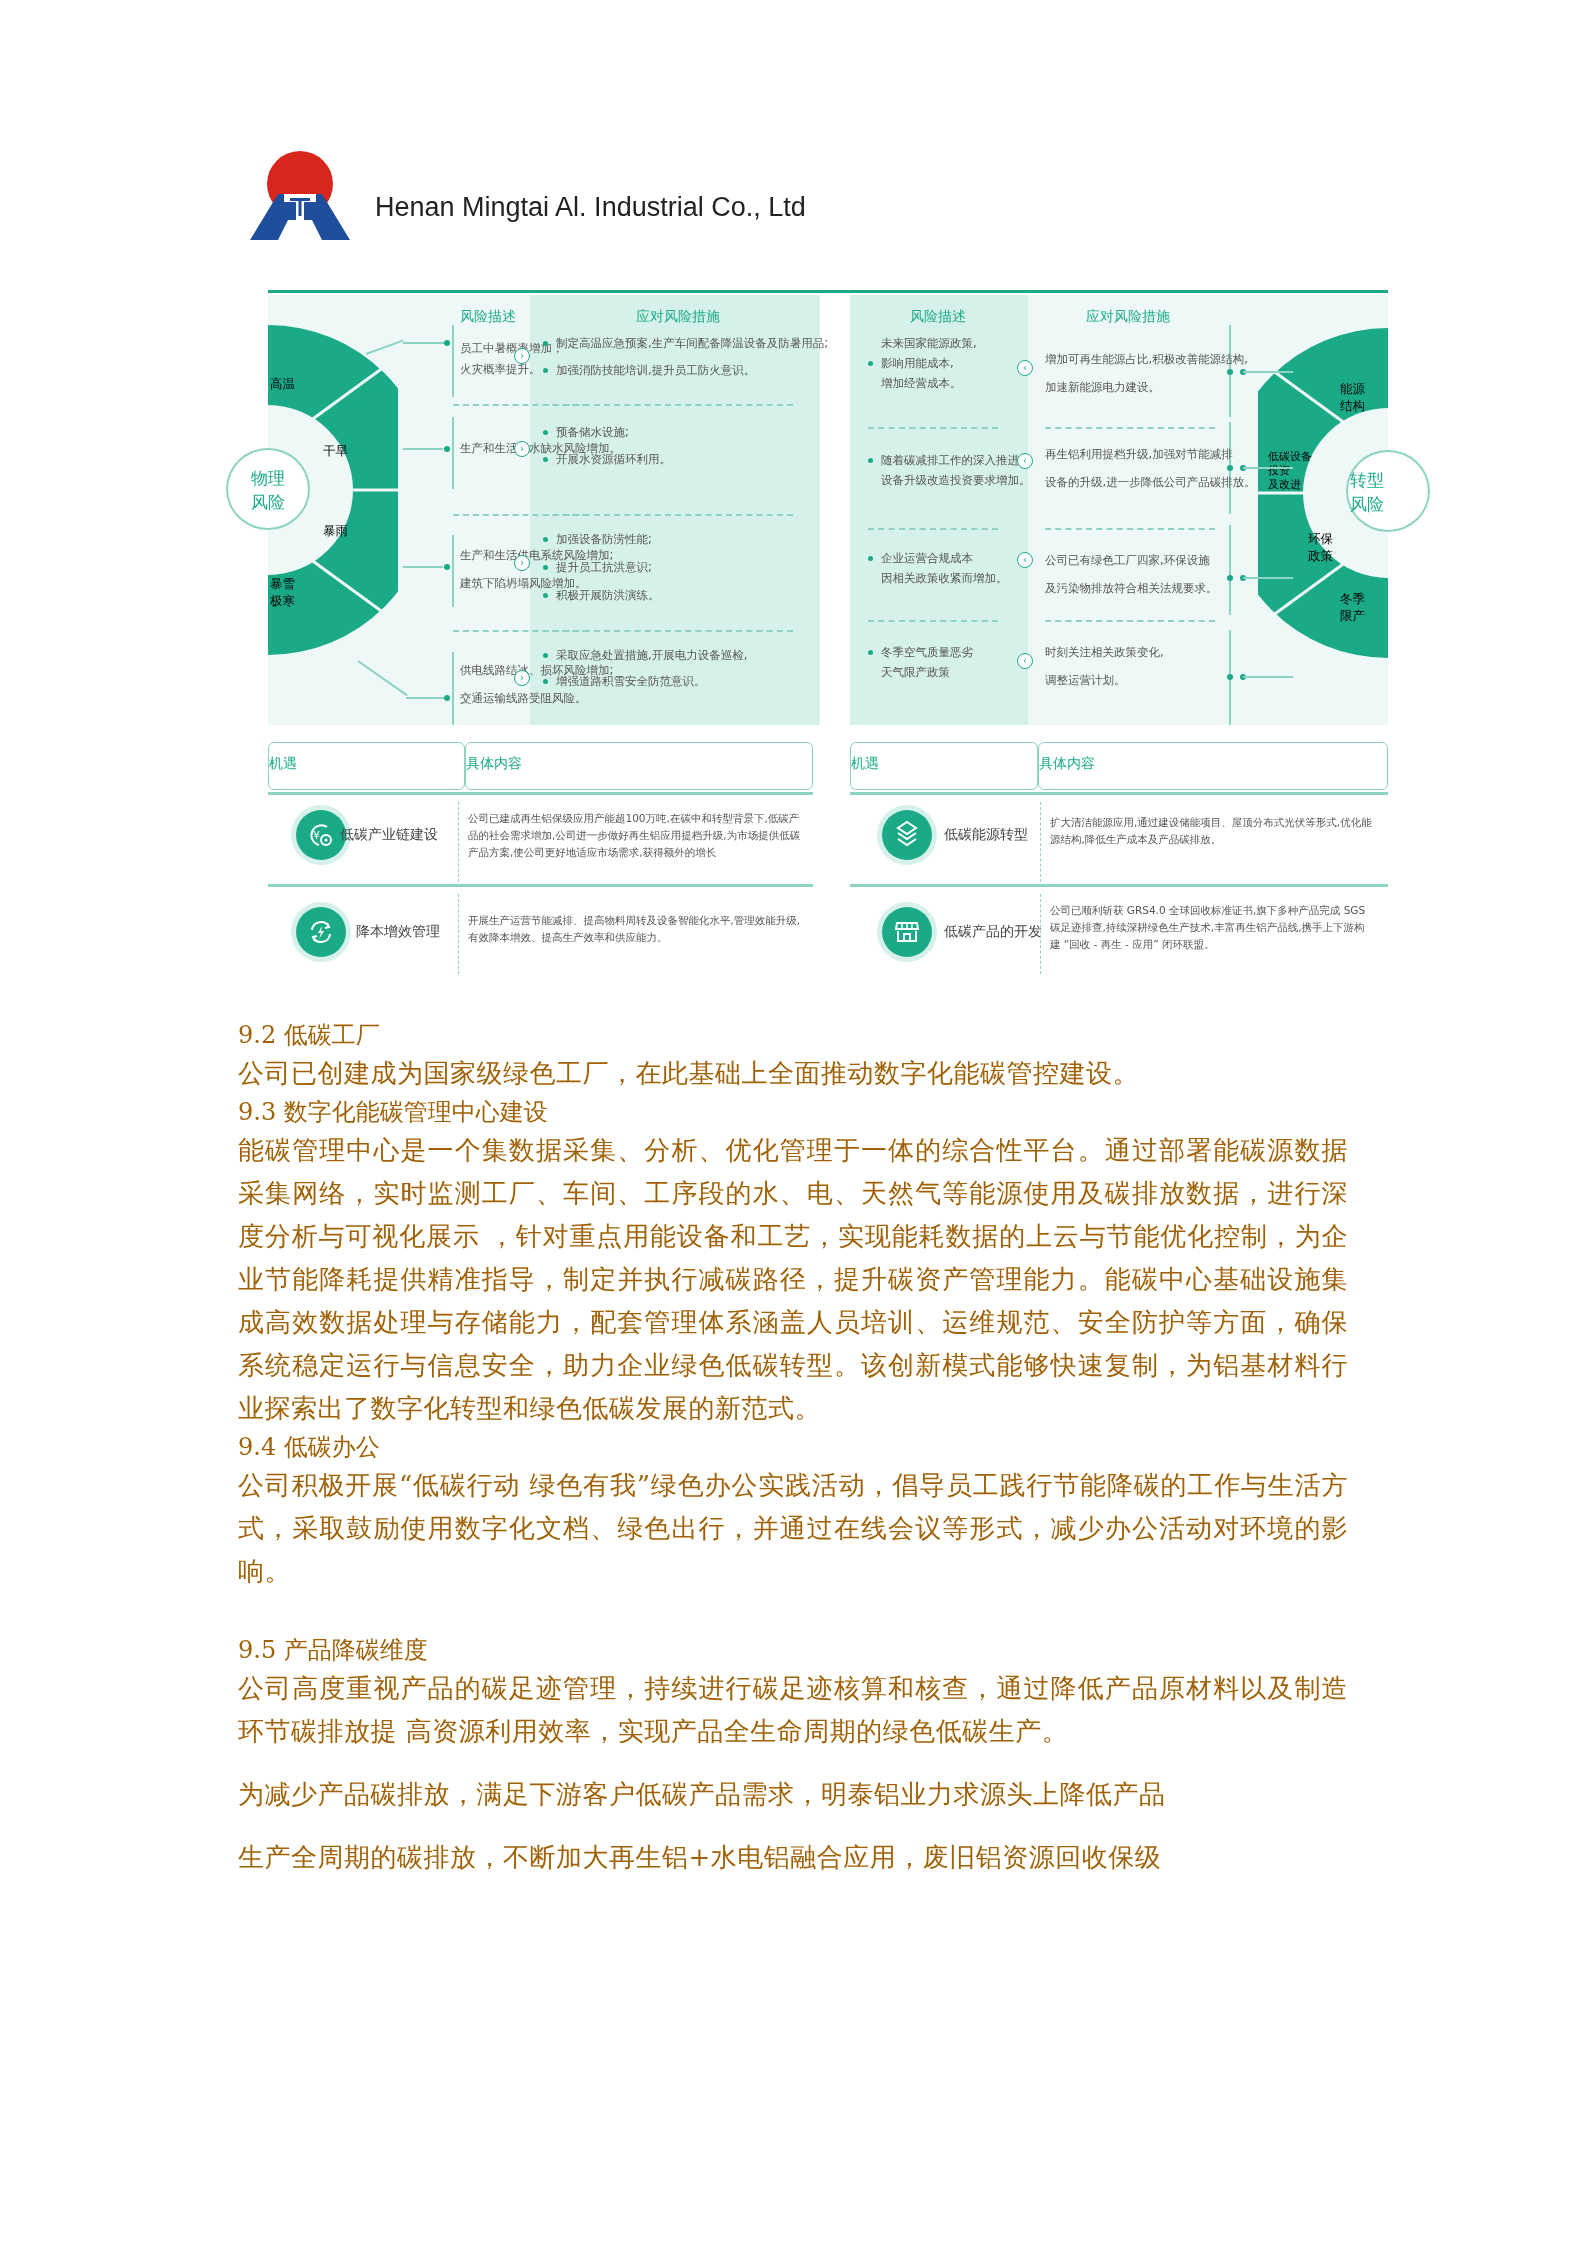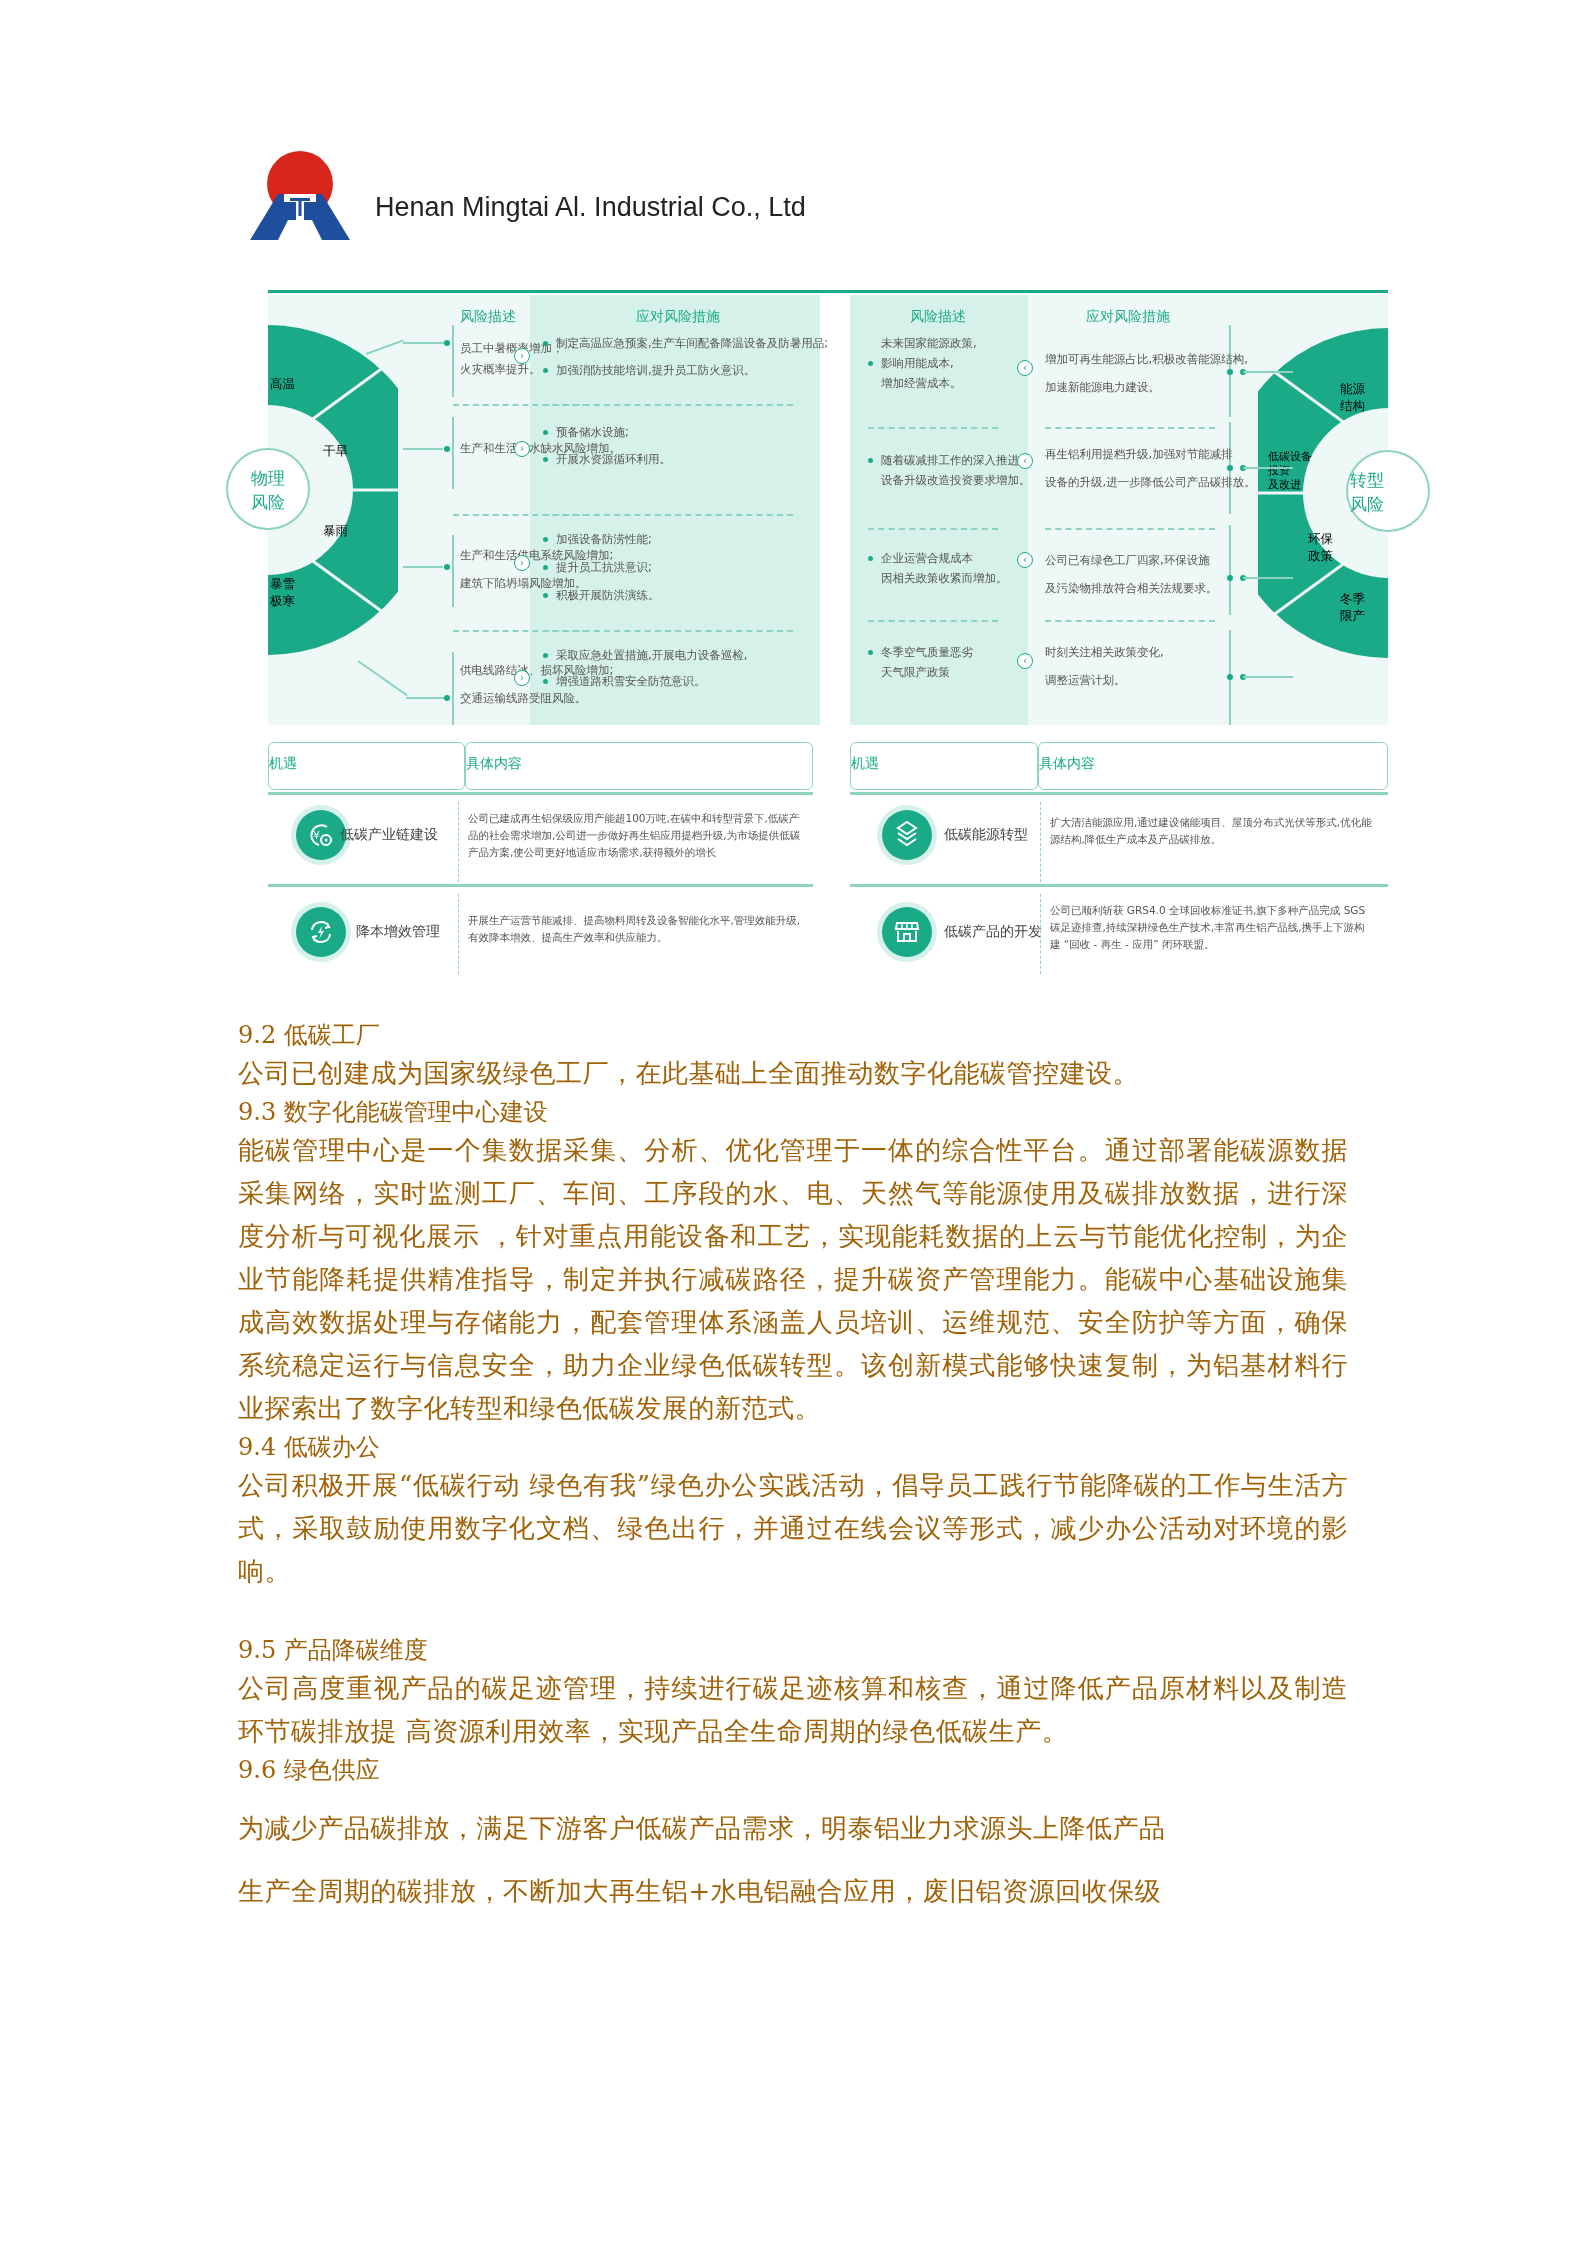--- a/index.html
+++ b/index.html
@@ -325,18 +325,17 @@
 <div class="doc">
   <div class="h">9.2 低碳工厂</div>
   <div class="p">公司已创建成为国家级绿色工厂，在此基础上全面推动数字化能碳管控建设。</div>
   <div class="h">9.3 数字化能碳管理中心建设</div>
   <div class="p">能碳管理中心是一个集数据采集、分析、优化管理于一体的综合性平台。通过部署能碳源数据采集网络，实时监测工厂、车间、工序段的水、电、天然气等能源使用及碳排放数据，进行深度分析与可视化展示 ，针对重点用能设备和工艺，实现能耗数据的上云与节能优化控制，为企业节能降耗提供精准指导，制定并执行减碳路径，提升碳资产管理能力。能碳中心基础设施集成高效数据处理与存储能力，配套管理体系涵盖人员培训、运维规范、安全防护等方面，确保系统稳定运行与信息安全，助力企业绿色低碳转型。该创新模式能够快速复制，为铝基材料行业探索出了数字化转型和绿色低碳发展的新范式。</div>
   <div class="h">9.4 低碳办公</div>
   <div class="p">公司积极开展“低碳行动 绿色有我”绿色办公实践活动，倡导员工践行节能降碳的工作与生活方式，采取鼓励使用数字化文档、绿色出行，并通过在线会议等形式，减少办公活动对环境的影响。</div>
   <div class="gap"></div>
   <div class="h">9.5 产品降碳维度</div>
   <div class="p">公司高度重视产品的碳足迹管理，持续进行碳足迹核算和核查，通过降低产品原材料以及制造环节碳排放提 高资源利用效率，实现产品全生命周期的绿色低碳生产。</div>
-  <div class="h">9.6 绿色供应</div>
   <div class="gap2"></div>
   <div class="p">为减少产品碳排放，满足下游客户低碳产品需求，明泰铝业力求源头上降低产品</div>
   <div class="gap2"></div>
   <div class="p">生产全周期的碳排放，不断加大再生铝+水电铝融合应用，废旧铝资源回收保级</div>
 </div>
 
 </body></html>

